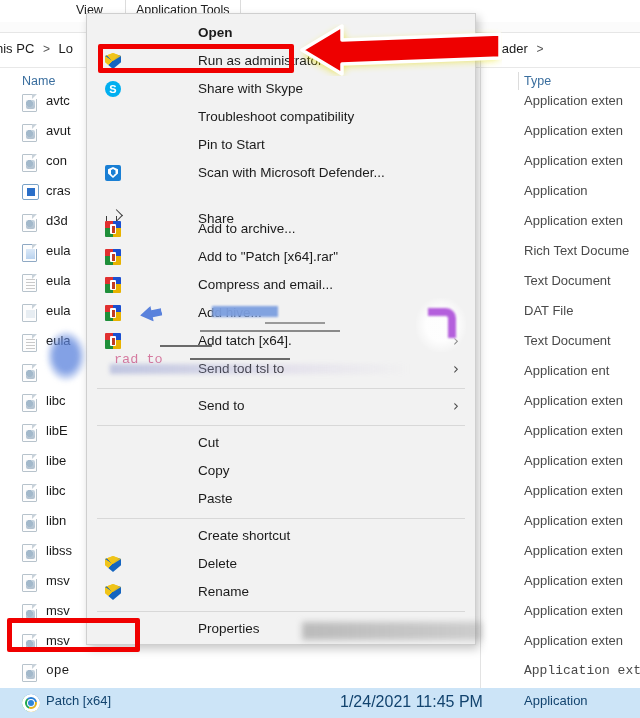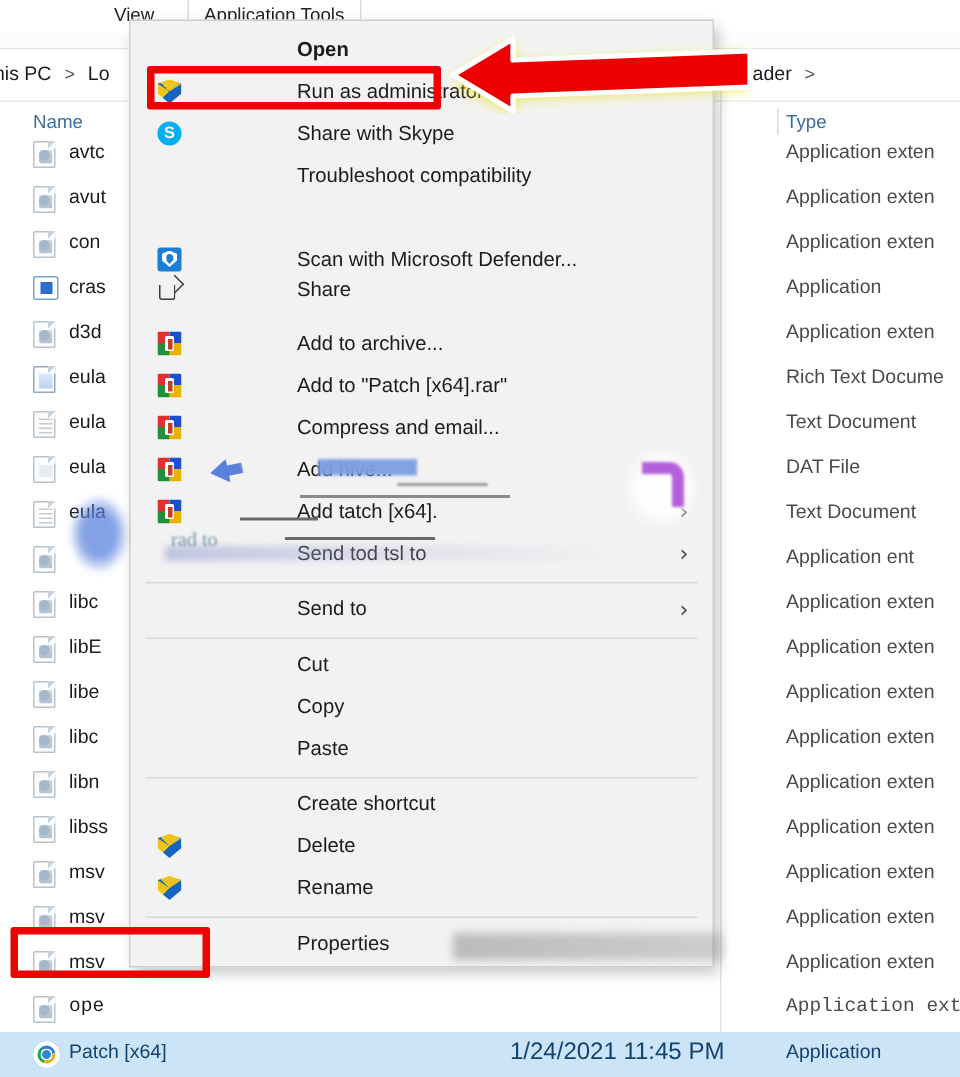--- a/index.html
+++ b/index.html
@@ -151,21 +151,21 @@
   #ghost-smear{left:110px;top:364px;width:300px;height:10px;
     background:linear-gradient(90deg,rgba(150,160,210,.55),rgba(190,180,220,.25) 60%,rgba(255,255,255,0));
     filter:blur(2px);}
   #ghost-purple{left:424px;top:306px;width:34px;height:34px;}
   #ghost-purple .hook{position:absolute;left:4px;top:2px;width:20px;height:22px;
     border:8px solid #b45fdc;border-left:none;border-bottom:none;border-radius:0 10px 0 0;
     filter:blur(1.2px);}
   #ghost-purple .glow{position:absolute;left:-8px;top:-8px;width:50px;height:54px;
     background:radial-gradient(ellipse,rgba(255,255,255,.9) 0 42%,rgba(255,255,255,0) 75%);}
   #ghost-ghosttext{left:114px;top:352px;width:250px;height:16px;opacity:.55;filter:blur(.7px);
-    font-size:13.5px;color:#0c4a6e;font-family:Liberation Serif, serif;white-space:nowrap;}
+    font-size:13.5px;color:#be185d;font-family:Liberation Mono, monospace;white-space:nowrap;}
   #ghost-date-blur{left:302px;top:622px;width:180px;height:18px;
     background:linear-gradient(90deg,rgba(120,120,120,.45),rgba(120,120,120,.3));
     filter:blur(3px);}
   .split-line{position:absolute;left:480px;top:60px;width:1px;height:658px;background:#e3e3e3;}
 </style>
 </head>
 <body>
 
 <div class="root">
 
@@ -377,27 +377,30 @@
       </div>
       <div class="mi" style="top: 62px;">
         <div class="micon">
           <div class="skype">S</div>
         </div>
         <div class="mlabel">Share with Skype</div>
       </div>
       <div class="mi" style="top: 90px;">
         <div class="mlabel">Troubleshoot compatibility</div>
       </div>
+      <div class="mi" style="top: 118px;">
+        <div class="mlabel">Pin to Start</div>
+      </div>
       <div class="mi" style="top: 146px; text-align: right;">
         <div class="micon">
           <div class="defender"></div>
         </div>
         <div class="mlabel">Scan with Microsoft Defender...</div>
       </div>
-      <div class="mi" style="top: 166px;">
+      <div class="mi" style="top: 192px;">
         <div class="micon">
           <div class="sharei"></div>
         </div>
         <div class="mlabel">Share</div>
       </div>
       <div class="mi" style="top: 202px;">
         <div class="micon">
           <div class="rar"></div>
         </div>
         <div class="mlabel">Add to archive...</div>

